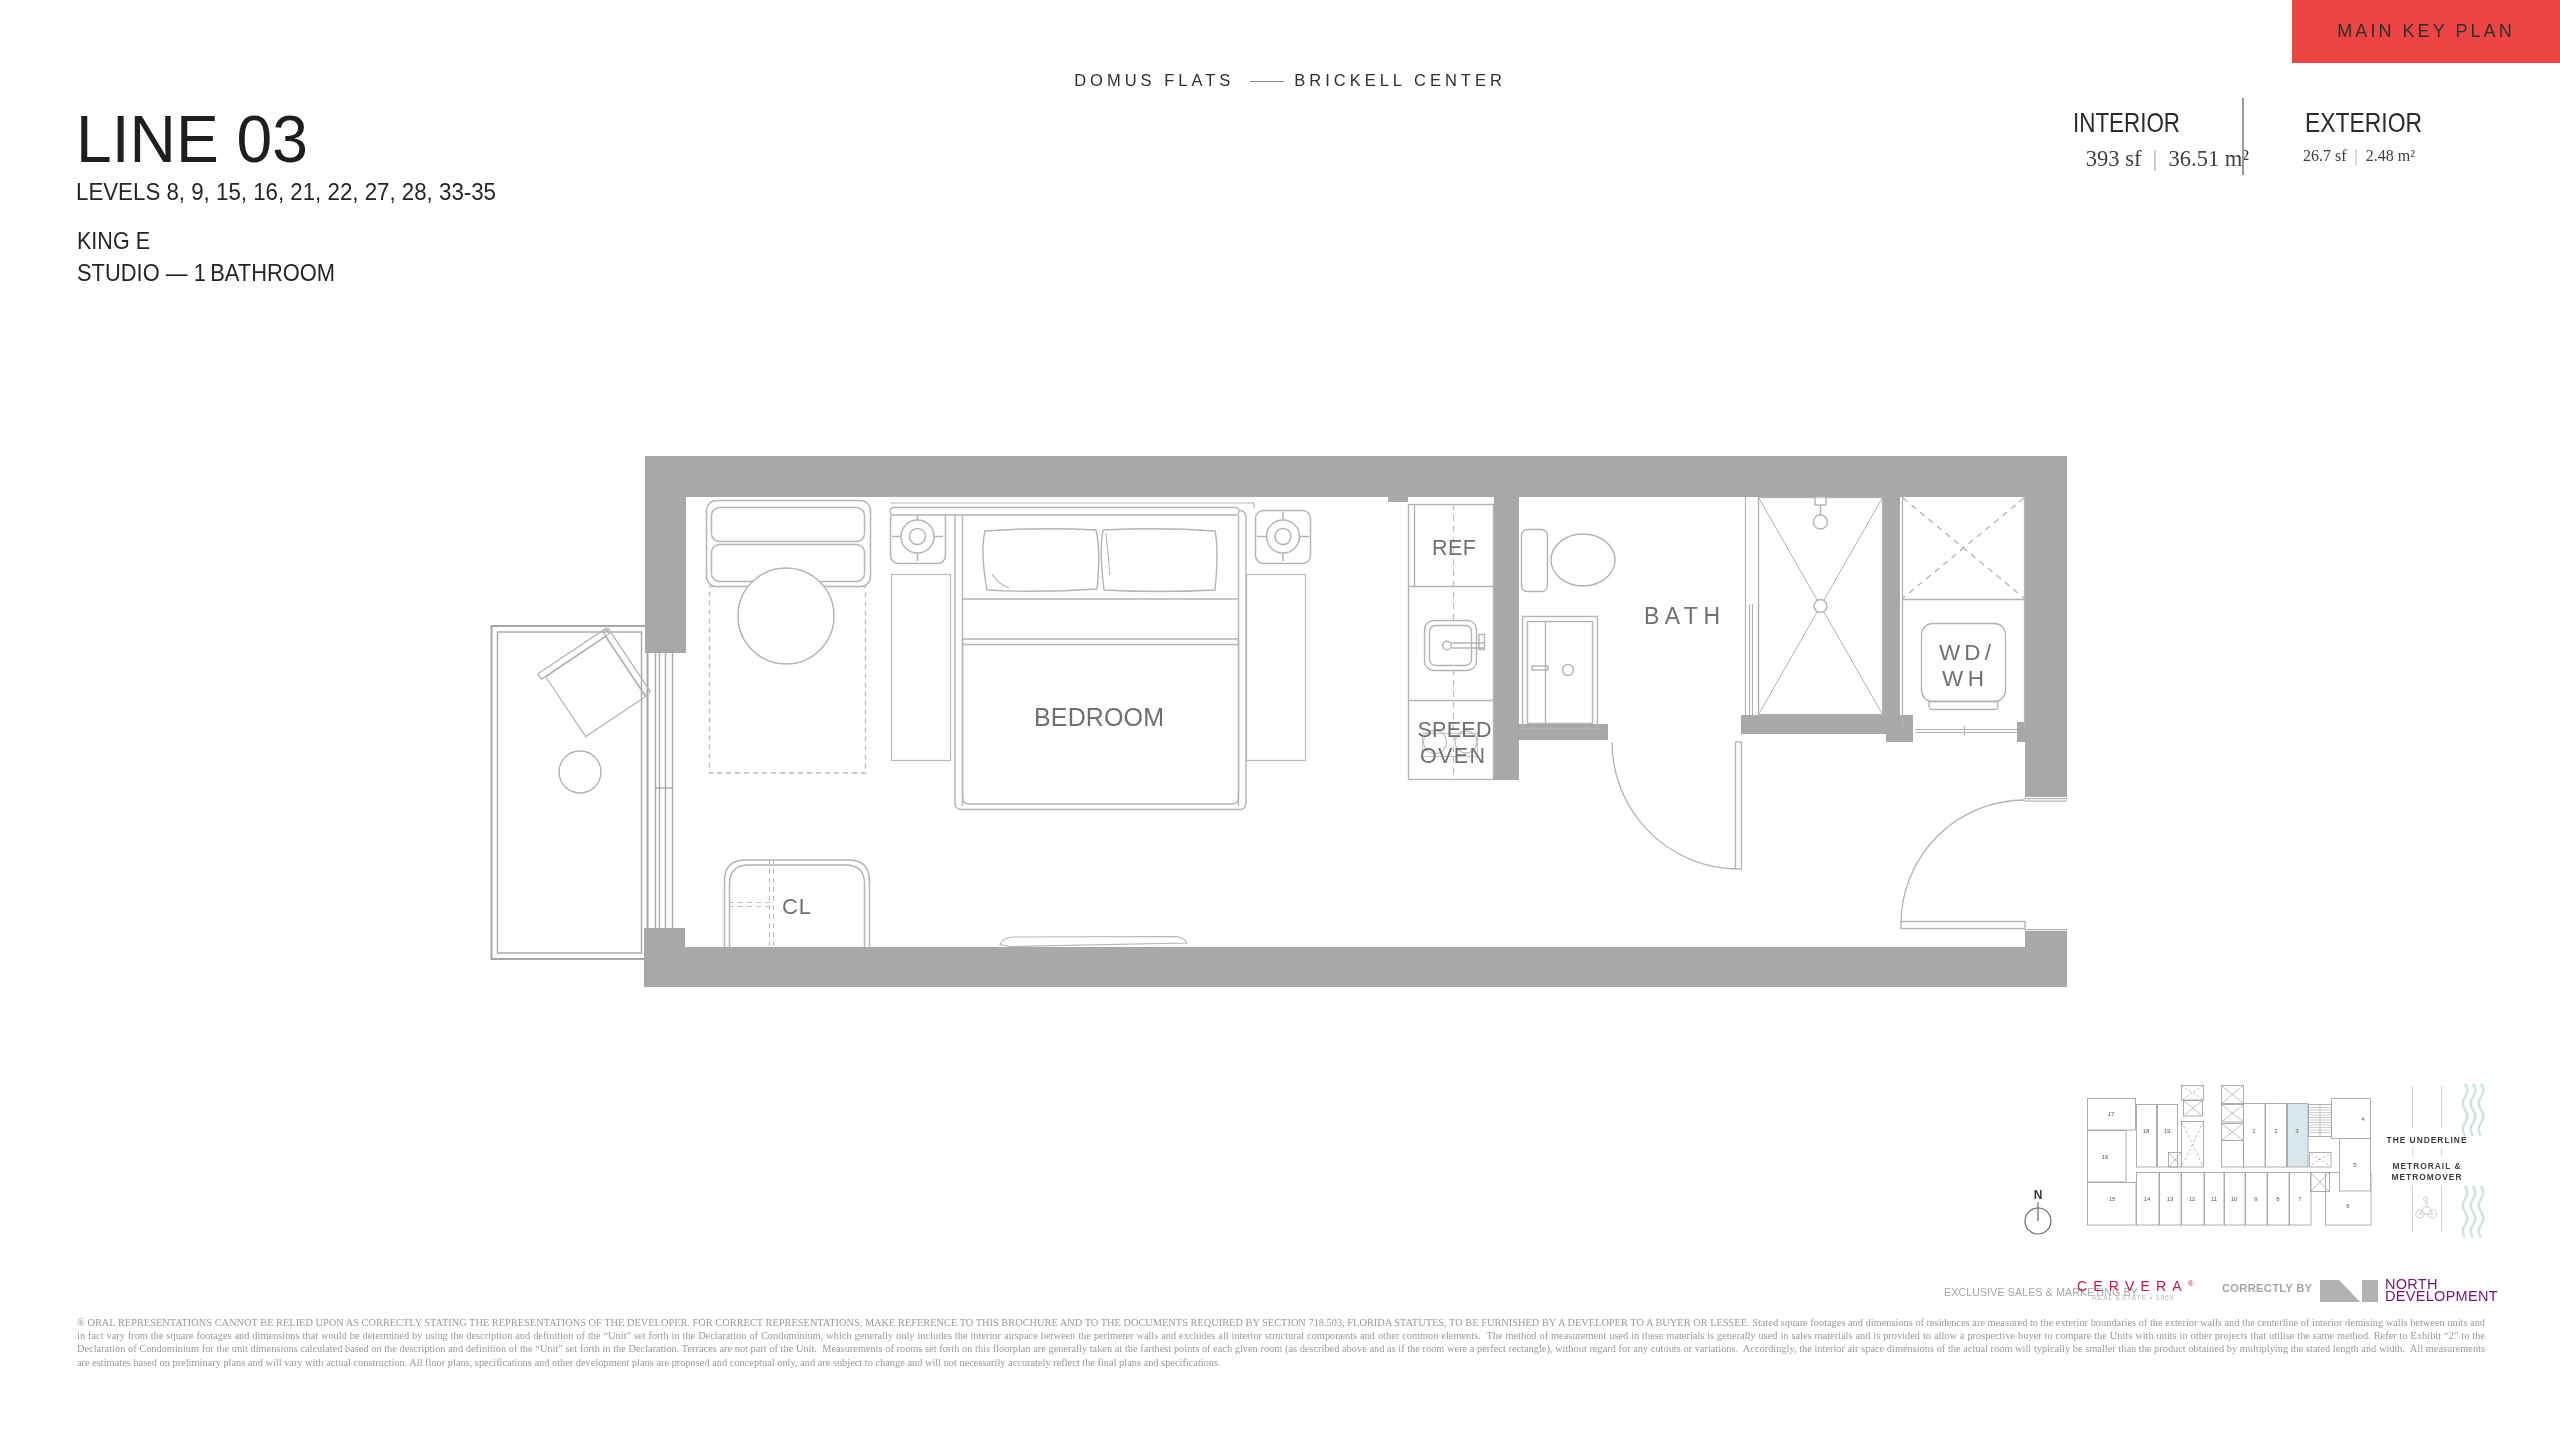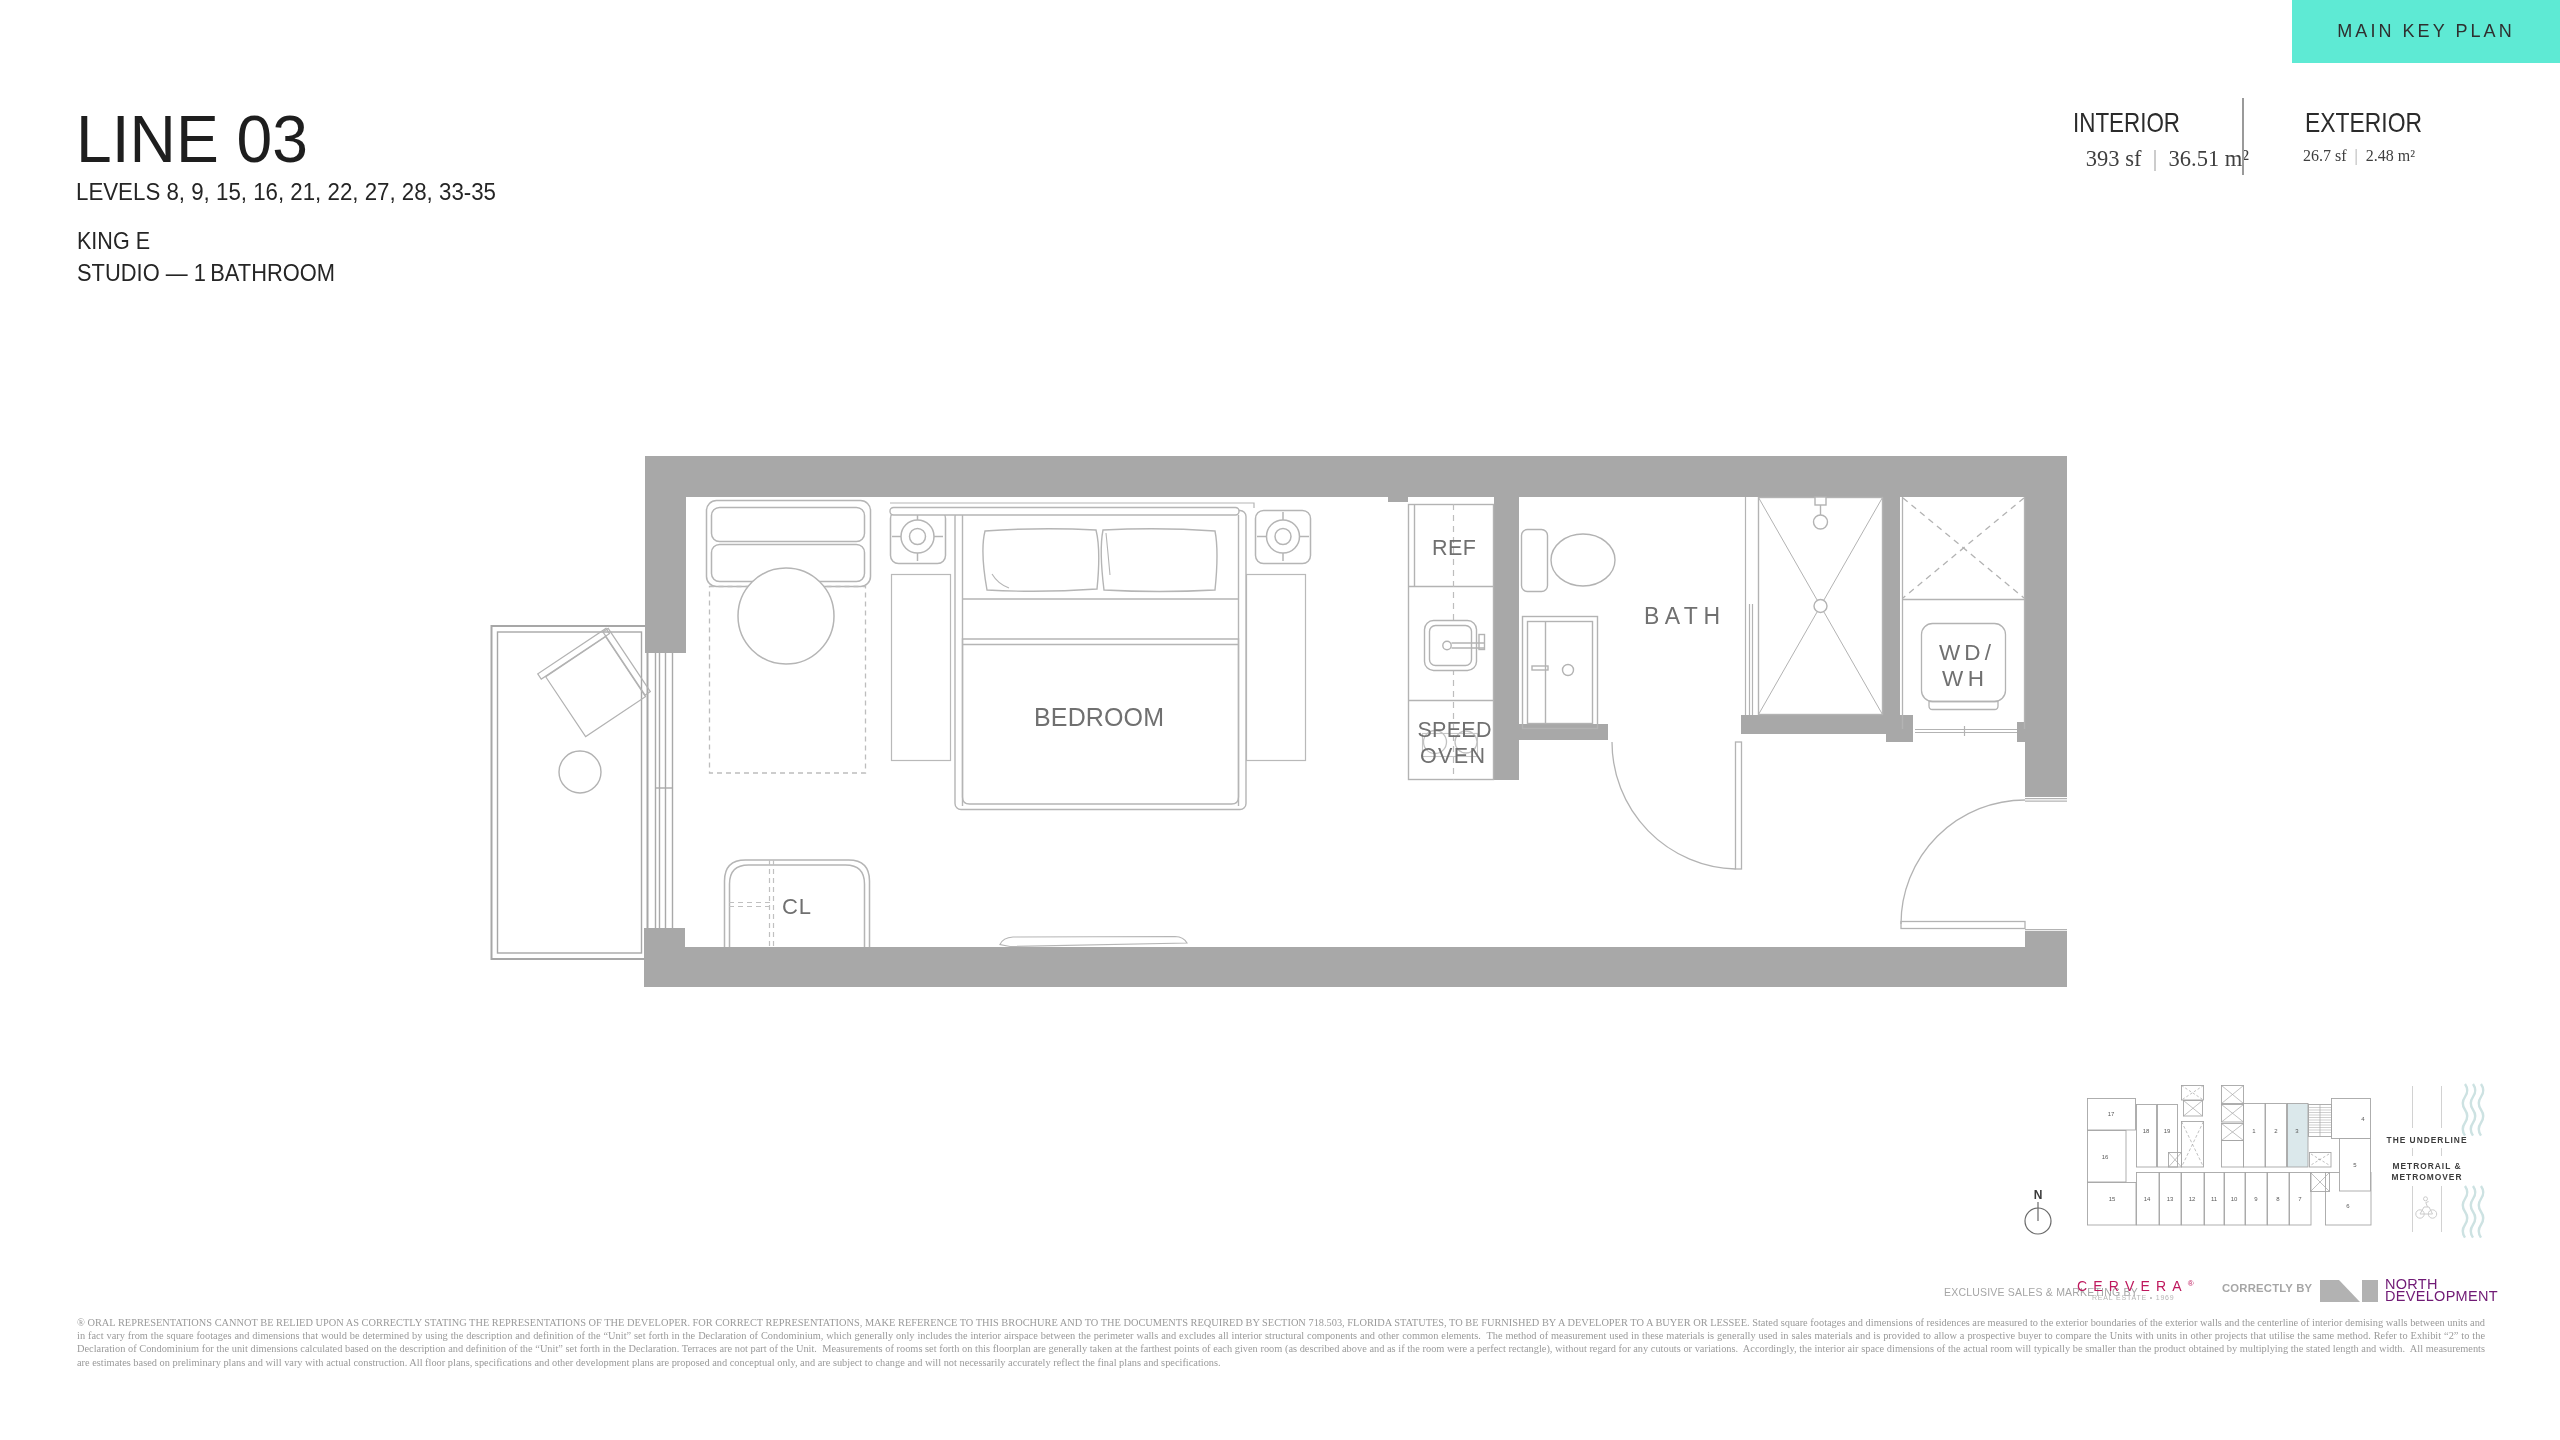--- a/index.html
+++ b/index.html
@@ -4,23 +4,26 @@
 <style>
   html,body{margin:0;padding:0;background:#ffffff;}
   #page{position:relative;width:2560px;height:1440px;background:#ffffff;overflow:hidden;
         font-family:"Liberation Sans",sans-serif;}
   .abs{position:absolute;}
 </style>
 </head>
 <body>
 <div id="page">
 
-<div class="abs" style="left:2292px;top:0;width:268px;height:63px;background:#5eead4;color:#2f2f2f;
+<div class="abs" style="left:2292px;top:0;width:268px;height:63px;background:#ef4444;color:#2f2f2f;
      font-size:18px;letter-spacing:3.05px;line-height:62px;text-align:center;">MAIN KEY PLAN</div>
 
+<div class="abs" style="left:0;top:71px;width:2560px;text-align:center;font-size:16.5px;letter-spacing:4px;color:#2e2e2e;">
+<span style="position:relative;left:10px;">DOMUS FLATS<span style="display:inline-block;width:34px;border-top:1.8px solid #8a8a8a;vertical-align:4px;margin:0 10px 0 16px;"></span>BRICKELL CENTER</span>
+</div>
 
 <svg class="abs" style="left:0;top:0;" width="2560" height="320" viewBox="0 0 2560 320">
 <g font-family="Liberation Sans, sans-serif" fill="#1e1e1e">
 
 <text x="76" y="162" font-size="67" textLength="232" lengthAdjust="spacingAndGlyphs">LINE 03</text>
 
 <text x="76" y="200" font-size="24" fill="#252525" textLength="420" lengthAdjust="spacingAndGlyphs">LEVELS 8, 9, 15, 16, 21, 22, 27, 28, 33-35</text>
 
 <text x="77" y="249" font-size="24" fill="#252525" textLength="73" lengthAdjust="spacingAndGlyphs">KING E</text>
 

